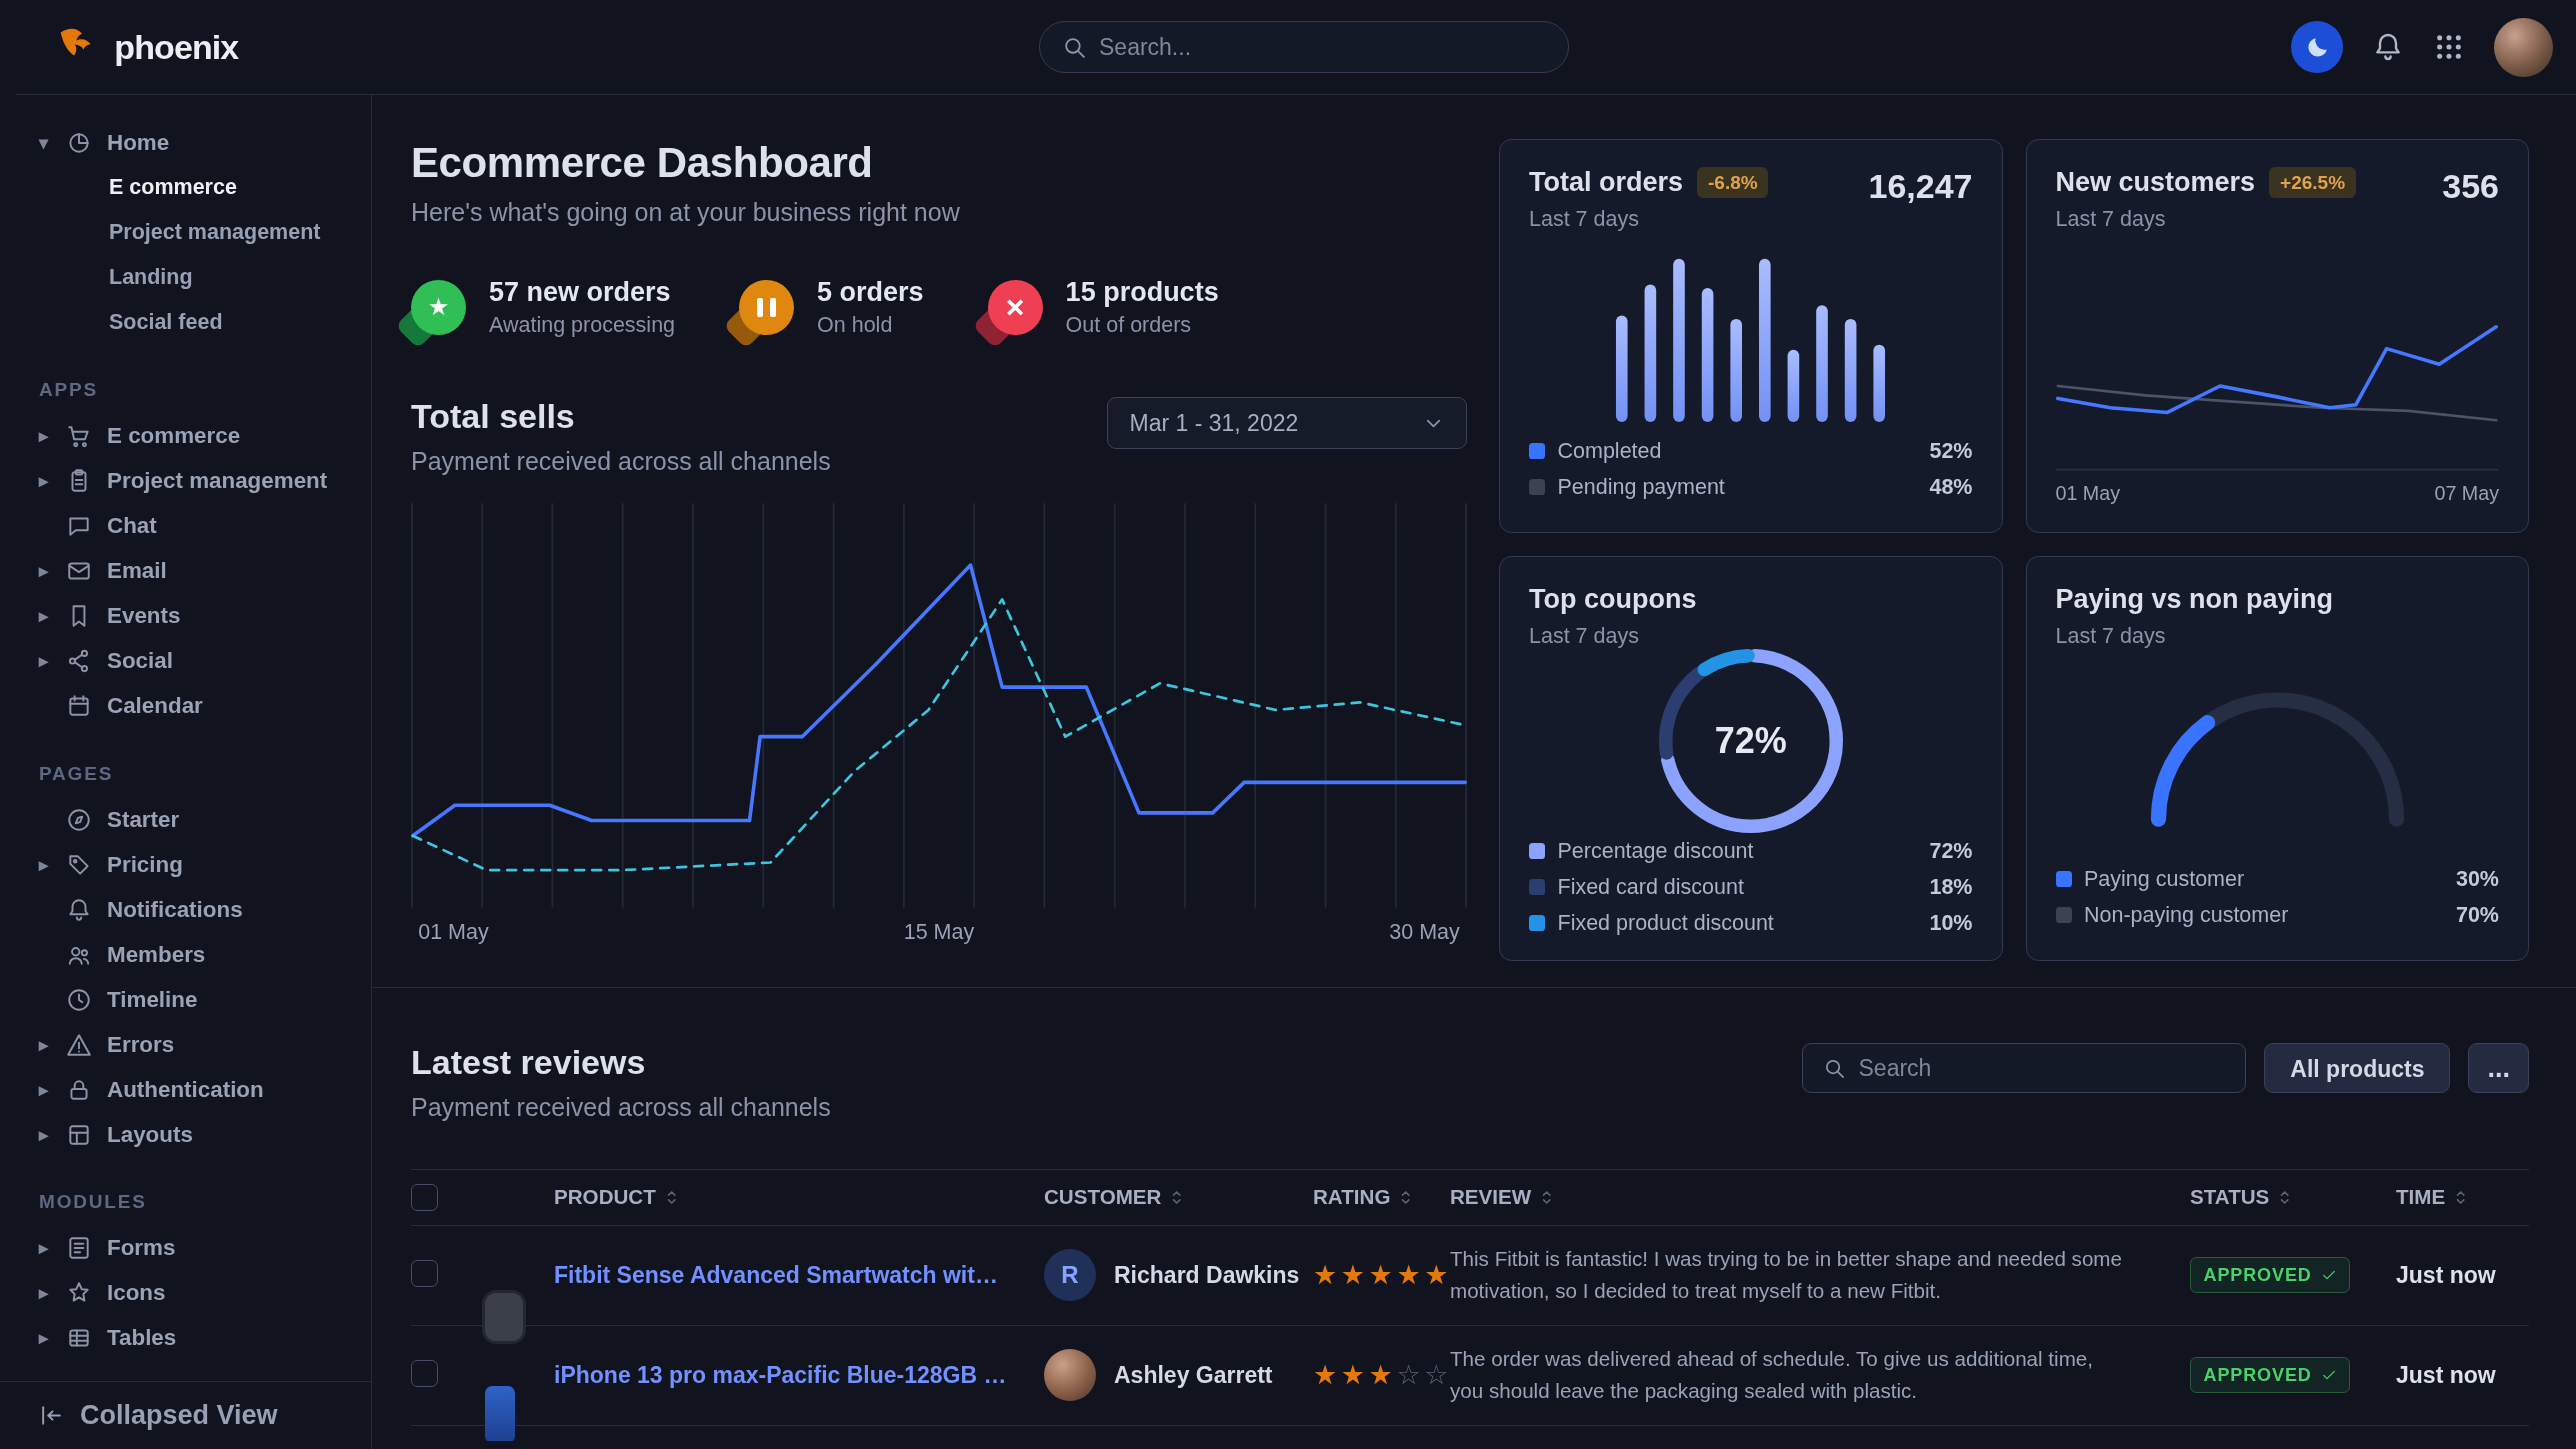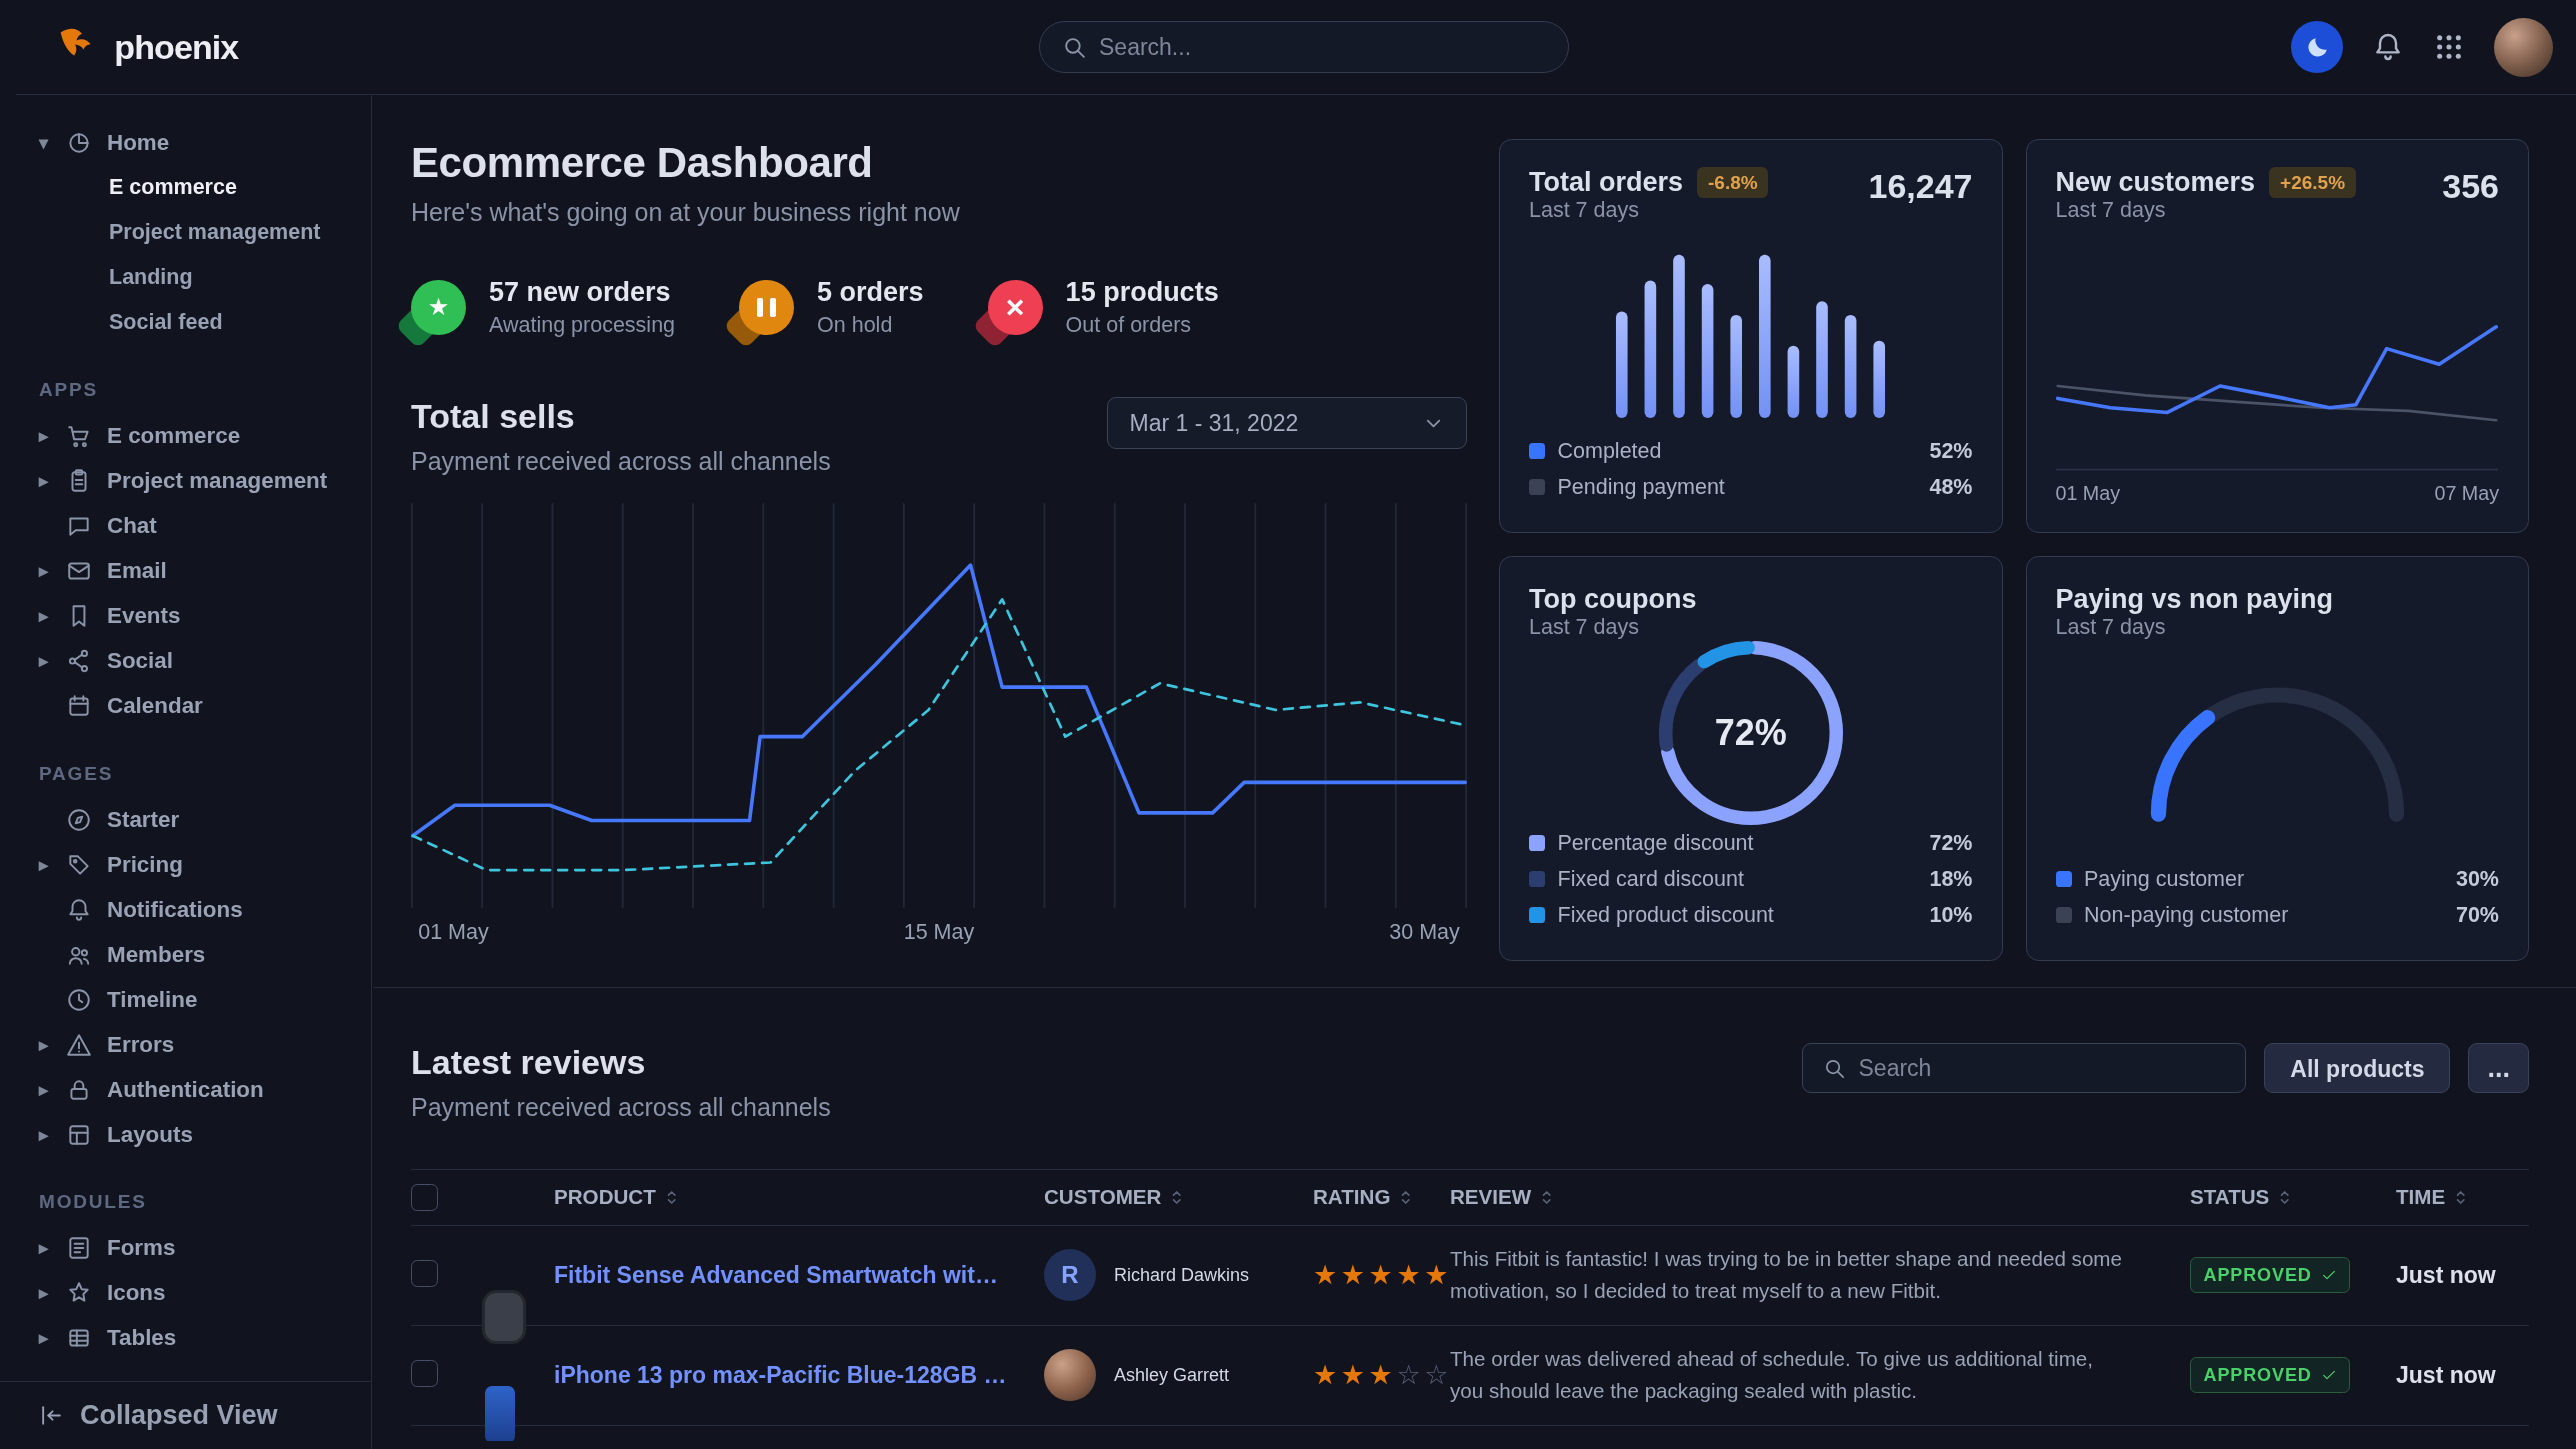--- a/index.html
+++ b/index.html
@@ -78,21 +78,21 @@
   .ts-xticks{display:flex;justify-content:space-between;font-size:21.5px;color:#98a1b5;margin-top:12.5px;padding:0 7.2px}
 
   
   .dash-right{flex:1;display:grid;grid-template-columns:1fr 1fr;grid-template-rows:394px 405px;gap:23px}
   .card{background:var(--card);border:0.9px solid var(--card-border);border-radius:12.5px;padding:27px 29px;
     display:flex;flex-direction:column}
   .card-top{display:flex;justify-content:space-between}
   .ct-title{display:flex;align-items:center;gap:14.3px}
   .card h3{font-size:27px;font-weight:700;color:var(--t1)}
   .badge{font-size:19px;font-weight:700;padding:4.5px 10.7px;border-radius:6.3px;background:#3a331f;color:#e0a24f}
-  .card-period{font-size:21.5px;color:var(--muted);}
+  .card-period{font-size:21.5px;color:var(--muted);margin-top:9px}
   .card-value{font-size:34px;font-weight:700;color:var(--t1)}
   .chart-mid{flex:1;display:flex;align-items:center;justify-content:center}
   .legend .legend-row{display:flex;align-items:center;gap:12.5px;height:36px;font-size:21.5px;color:#aab2c6}
   .legend .sw{width:16px;height:16px;border-radius:3.6px;flex:none}
   .legend .lval{margin-left:auto;color:#c3cada;font-weight:600}
   .nc-wrap{margin-top:auto}
   .nc-labels{display:flex;justify-content:space-between;font-size:19.7px;color:#98a1b5;margin-top:10.7px}
   .donut-wrap{position:relative;width:184px;height:184px;margin:auto}
   .donut-center{position:absolute;inset:0;display:flex;align-items:center;justify-content:center;
     font-size:36px;font-weight:700;color:#e6e9f1}
@@ -123,21 +123,21 @@
     background:#3b3f4a;border:3.6px solid #23272f}
   .thumb.phone::after{content:"";position:absolute;left:24px;top:10.7px;width:30px;height:57px;border-radius:7.2px;
     background:linear-gradient(#2e63c8,#1d3f8f)}
   .plink{font-size:23px;font-weight:600;color:var(--link);cursor:pointer;display:block;padding-right:36px;
     white-space:nowrap;overflow:hidden;text-overflow:ellipsis;text-decoration:none}
   .cust{display:flex;align-items:center;gap:18px}
   .cav{width:52px;height:52px;border-radius:50%;flex:none}
   .cav.letter{background:#203059;color:#86a4ff;display:flex;align-items:center;justify-content:center;
     font-size:24px;font-weight:700}
   .cav.photo{background:radial-gradient(circle at 35% 30%,#caa187,#8a5f49 55%,#46342a)}
-  .cname{font-size:18px;font-weight:400;color:#d3d9e6}
+  .cname{font-size:23px;font-weight:700;color:#d3d9e6}
   .stars{font-size:27px;letter-spacing:3.6px;color:#e5780b;white-space:nowrap}
   .stars .off{color:#59627a}
   .rtext{font-size:20.6px;line-height:1.55;color:#99a2b6;padding-right:63px}
   .badge-approved{display:inline-flex;align-items:center;gap:9px;font-size:18px;font-weight:700;letter-spacing:0.9px;
     color:#4ad169;background:rgba(34,160,74,.12);border:0.9px solid #2c5c3c;border-radius:6.3px;padding:6.3px 12.5px}
   .badge-approved svg{width:16px;height:16px}
   .time{font-size:23px;font-weight:700;color:var(--t1)}
 </style>
 </head>
 <body>

